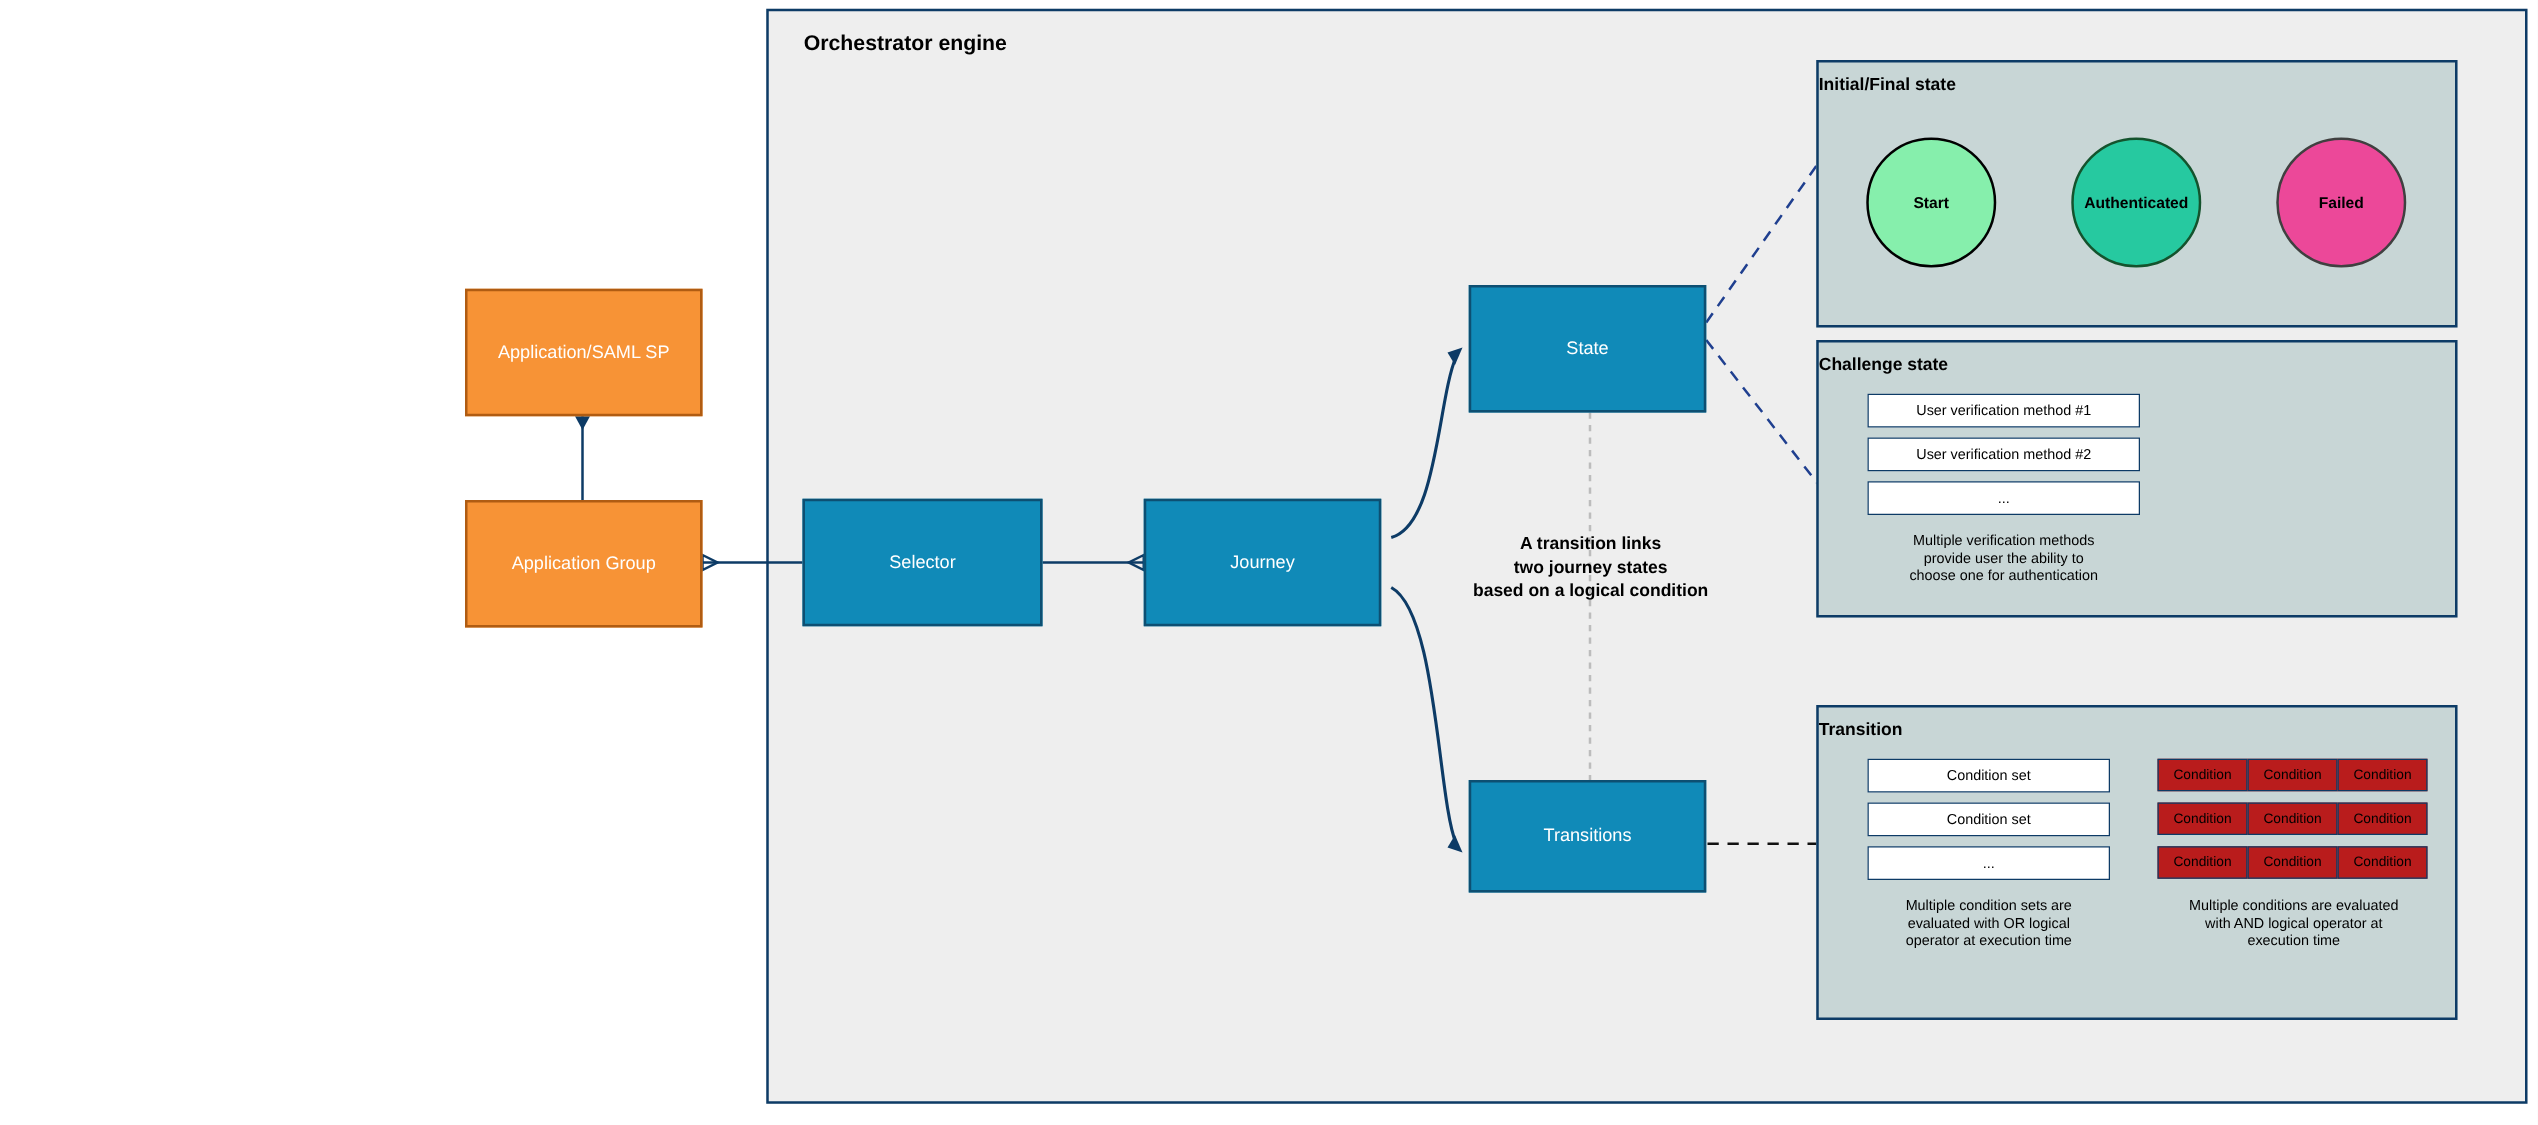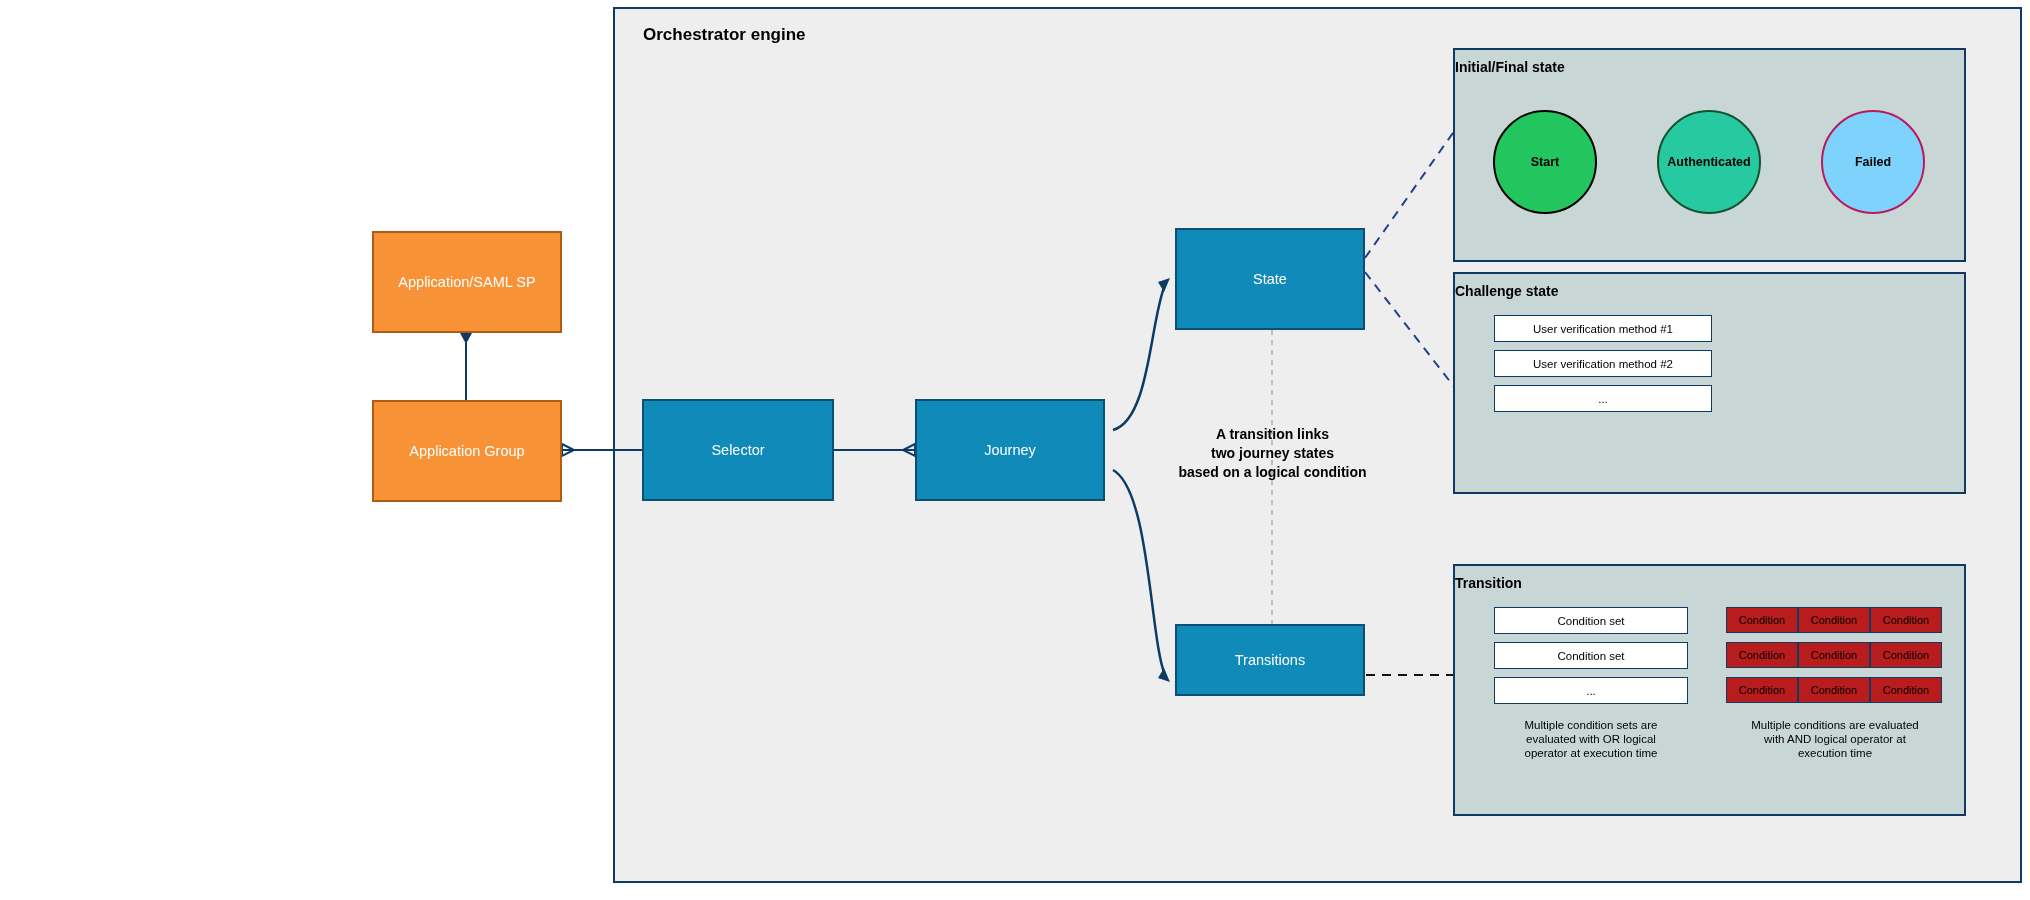--- a/index.html
+++ b/index.html
@@ -175,53 +175,56 @@
   </div>
 
   <div class="abs node node-blue" style="left:915px; top:399px; width:190px; height:102px;">
     <span>Journey</span>
   </div>
 
   <div class="abs node node-blue" style="left:1175px; top:228px; width:190px; height:102px;">
     <span>State</span>
   </div>
 
-  <div class="abs node node-blue" style="left:1175px; top:624px; width:190px; height:72px;">
+  <div class="abs node node-blue" style="left:1175px; top:624px; width:190px; height:90px;">
     <span>Transitions</span>
   </div>
 
   <div id="transition-note" class="abs" style="left:1155px; top:425px; width:235px;">A transition links
 two journey states
 based on a logical condition</div>
 
   <div class="abs subpanel" style="left:1453px; top:48px; width:513px; height:214px;">
     <div class="subpanel-title">Initial/Final state</div>
   </div>
-  <div class="abs circle" style="left:1493px; top:110px; width:104px; height:104px; background:#22c55e; border:2px solid #000000;">
+  <div class="abs circle" style="left:1493px; top:110px; width:104px; height:104px; background:#86efac; border:2px solid #000000;">
     <span>Start</span>
   </div>
   <div class="abs circle" style="left:1657px; top:110px; width:104px; height:104px; background:#26c9a0; border:2px solid #14532d;">
     <span>Authenticated</span>
   </div>
-  <div class="abs circle" style="left:1821px; top:110px; width:104px; height:104px; background:#7dd3fc; border:2px solid #be185d;">
+  <div class="abs circle" style="left:1821px; top:110px; width:104px; height:104px; background:#ec4899; border:2px solid #404040;">
     <span>Failed</span>
   </div>
 
   <div class="abs subpanel" style="left:1453px; top:272px; width:513px; height:222px;">
     <div class="subpanel-title">Challenge state</div>
   </div>
   <div class="abs row-item" style="left:1494px; top:315px; width:218px; height:27px;">
     <span>User verification method #1</span>
   </div>
   <div class="abs row-item" style="left:1494px; top:350px; width:218px; height:27px;">
     <span>User verification method #2</span>
   </div>
   <div class="abs row-item" style="left:1494px; top:385px; width:218px; height:27px;">
     <span>...</span>
   </div>
+  <div class="abs caption" style="left:1478px; top:426px; width:250px; white-space:pre-line;">Multiple verification methods
+provide user the ability to
+choose one for authentication</div>
 
   <div class="abs subpanel" style="left:1453px; top:564px; width:513px; height:252px;">
     <div class="subpanel-title">Transition</div>
   </div>
 
   <div class="abs row-item" style="left:1494px; top:607px; width:194px; height:27px;">
     <span>Condition set</span>
   </div>
   <div class="abs row-item" style="left:1494px; top:642px; width:194px; height:27px;">
     <span>Condition set</span>

